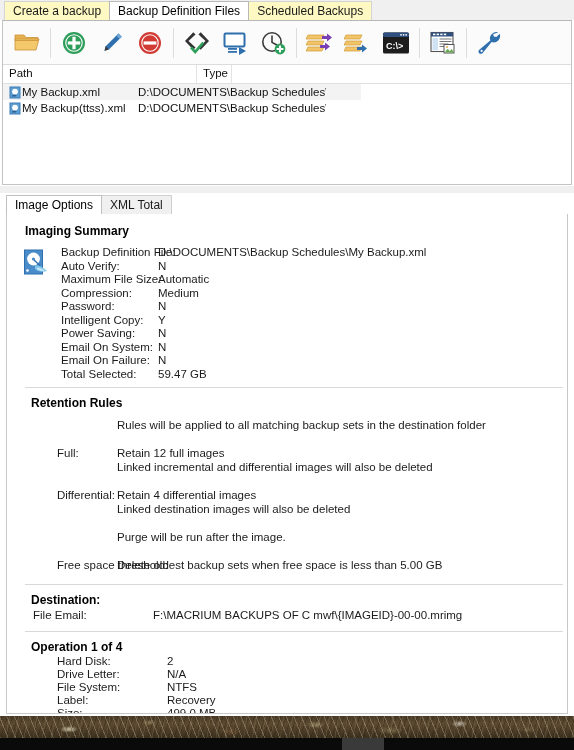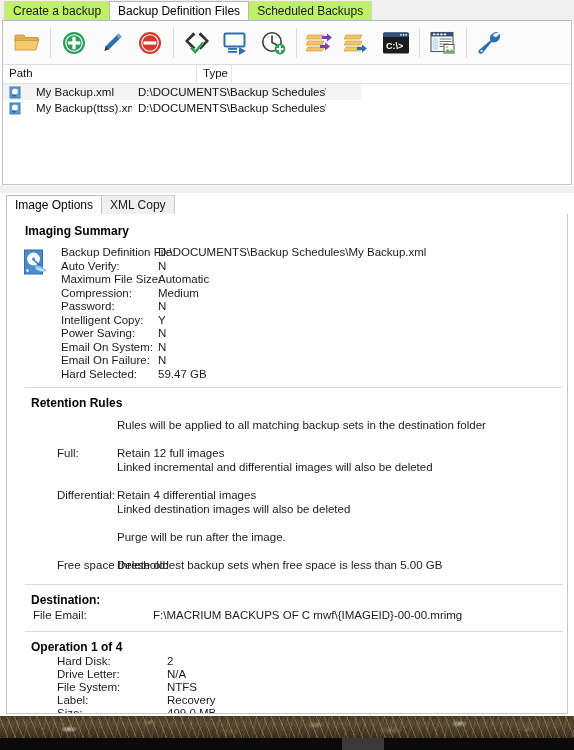--- a/index.html
+++ b/index.html
@@ -18,21 +18,21 @@
     background: #f0f0f0;
     display: flex; align-items: flex-end;
     padding-left: 4px;
   }
   .tab {
     height: 19px;
     line-height: 18px;
     padding: 0 8px;
     font-size: 12px;
     color: #1a1a1a;
-    background: #bef264;
+    background: #fef9c3;
     border: 1px solid #d4d4d4;
     border-bottom: none;
     margin-right: -1px;
     white-space: nowrap;
     cursor: default;
   }
   .tab.active {
     background: #ffffff;
     border-color: #b8b8b8;
     position: relative;
@@ -90,21 +90,21 @@
   .fl-row {
     display: flex; height: 16px; align-items: center;
     font-size: 11.5px; color: #111;
     cursor: default;
   }
   .fl-row.selected .cell-name,
   .fl-row.selected .cell-path,
   .fl-row.selected .cell-type { background: #f3f3f3; }
   .fl-row .cell-name {
     width: 129px; height: 16px;
-    display: flex; align-items: center; gap: 15px;
+    display: flex; align-items: center; gap: 1px;
     padding-left: 6px;
     white-space: nowrap; overflow: hidden;
   }
   .fl-row .cell-path {
     width: 194px; height: 16px; line-height: 16px;
     padding-left: 6px; white-space: nowrap; overflow: hidden;
   }
   .fl-row .cell-type { width: 35px; height: 16px; }
   .xmlicon { width: 12px; height: 13px; flex: 0 0 12px; }
 
@@ -396,21 +396,21 @@
       <div class="cell-type"></div>
     </div>
 
   </div>
 </div>
 
 <div class="splitter"></div>
 
 <div class="btabstrip">
   <div class="btab active">Image Options</div>
-  <div class="btab">XML Copy</div>
+  <div class="btab">XML Total</div>
   <div class="btabfill"></div>
 </div>
 
 <div class="bottompanel">
   <div class="content">
 
     <div class="sect-title">Imaging Summary</div>
 
     <div class="summary-row">
       <svg class="diskicon" viewBox="0 0 28 28">
@@ -435,21 +435,21 @@
         <div class="k">Password:</div>
         <div class="v">N</div>
         <div class="k">Intelligent Copy:</div>
         <div class="v">Y</div>
         <div class="k">Power Saving:</div>
         <div class="v">N</div>
         <div class="k">Email On System:</div>
         <div class="v">N</div>
         <div class="k">Email On Failure:</div>
         <div class="v">N</div>
-        <div class="k">Hard Selected:</div>
+        <div class="k">Total Selected:</div>
         <div class="v">59.47 GB</div>
       </div>
     </div>
 
     <div class="hr"></div>
 
     <div class="sect-title ret-title">Retention Rules</div>
 
     <div class="ret-grid">
       <div class="k"></div>

